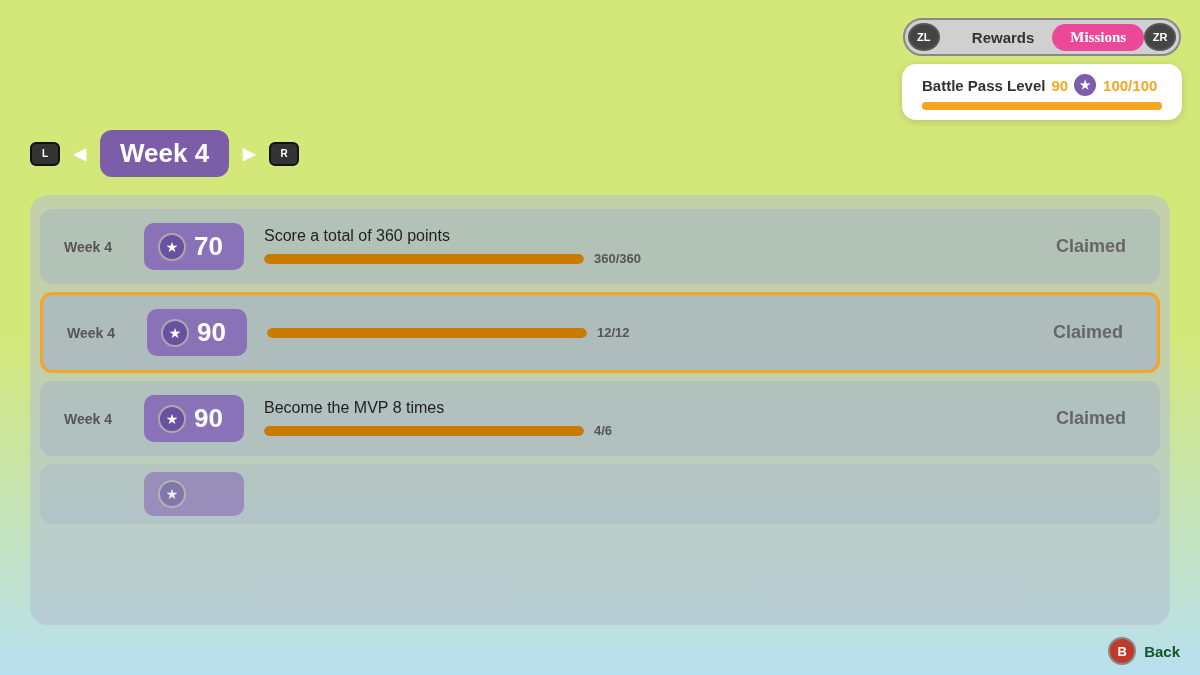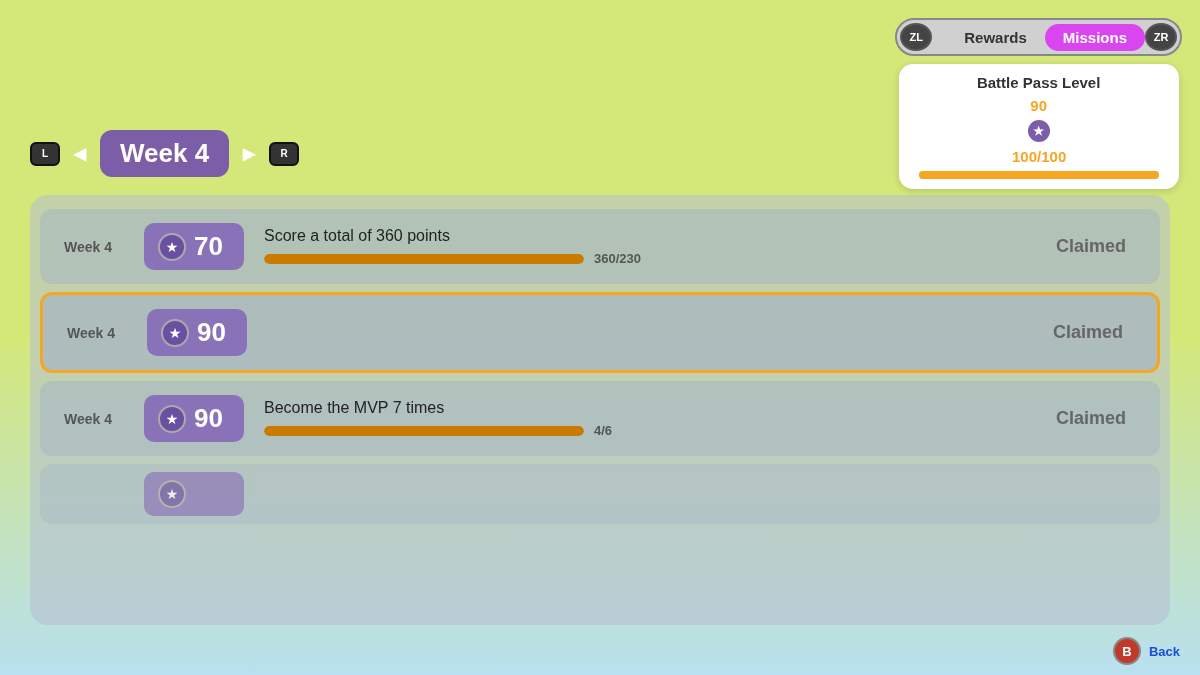--- a/index.html
+++ b/index.html
@@ -55,44 +55,44 @@
       cursor: pointer;
     }
 
     .tab-item.inactive {
       color: #333;
       background: transparent;
       padding-left: 32px;
     }
 
     .tab-item.active {
-      background: #d946ef;
+      background: #ec4899;
       color: white;
       border-radius: 20px;
+      font-family: Liberation Serif, serif;
     }
 
     .battle-pass-box {
       background: white;
       border-radius: 14px;
       padding: 10px 20px;
       display: flex;
       flex-direction: column;
       gap: 6px;
       min-width: 280px;
       box-shadow: 0 2px 8px rgba(0,0,0,0.15);
     }
 
     .battle-pass-header {
       display: flex;
       align-items: center;
       gap: 6px;
       font-size: 15px;
       font-weight: bold;
       color: #333;
-      flex-direction: column;
     }
 
     .bp-level-num {
       color: #f5a623;
       font-weight: bold;
     }
 
     .bp-star {
       width: 22px;
       height: 22px;
@@ -316,23 +316,23 @@
       color: white;
       font-size: 13px;
       font-weight: bold;
       display: flex;
       align-items: center;
       justify-content: center;
       border: 2px solid #888;
     }
 
     .back-label {
-      font-size: 13px;
-      font-weight: bold;
-      color: #1d4ed8;
+      font-size: 15px;
+      font-weight: bold;
+      color: #14532d;
     }
   </style>
 </head>
 <body>
 
 <div class="top-nav">
   <div class="tab-bar">
     <div class="tab-btn-zl">
       <span>ZL</span>
     </div>
@@ -380,43 +380,49 @@
         <div class="reward-badge">
           <div class="reward-star">★</div>
           <span class="reward-number">70</span>
         </div>
         <div class="mission-info">
           <span class="mission-desc">Score a total of 360 points</span>
           <div class="mission-progress-row">
             <div class="mission-bar-bg">
               <div class="mission-bar-fill" style="width:100%;"></div>
             </div>
-            <span class="mission-count">360/230</span>
+            <span class="mission-count">360/360</span>
           </div>
         </div>
         <span class="claimed-label">Claimed</span>
       </div>
     <div class="mission-row selected">
         <span class="week-tag">Week 4</span>
         <div class="reward-badge">
           <div class="reward-star">★</div>
           <span class="reward-number">90</span>
         </div>
         <div class="mission-info">
+          <div class="mission-progress-row">
+            <div class="mission-bar-bg">
+              <div class="mission-bar-fill" style="width:100%;"></div>
+            </div>
+            <span class="mission-count">12/12</span>
+          </div>
         </div>
         <span class="claimed-label">Claimed</span>
       </div>
     <div class="mission-row">
         <span class="week-tag">Week 4</span>
         <div class="reward-badge">
           <div class="reward-star">★</div>
           <span class="reward-number">90</span>
         </div>
         <div class="mission-info">
-          <span class="mission-desc">Become the MVP 7 times</span>
+          <span class="mission-desc">Become the MVP 8 times</span>
           <div class="mission-progress-row">
             <div class="mission-bar-bg">
               <div class="mission-bar-fill" style="width:100%;"></div>
             </div>
             <span class="mission-count">4/6</span>
           </div>
         </div>
         <span class="claimed-label">Claimed</span>
       </div>
     <div class="mission-row partial">

